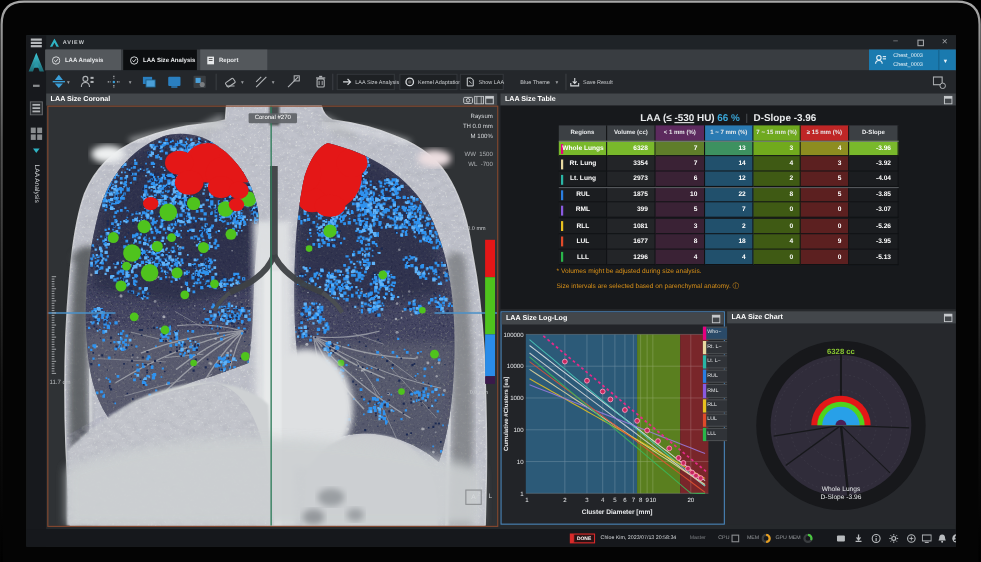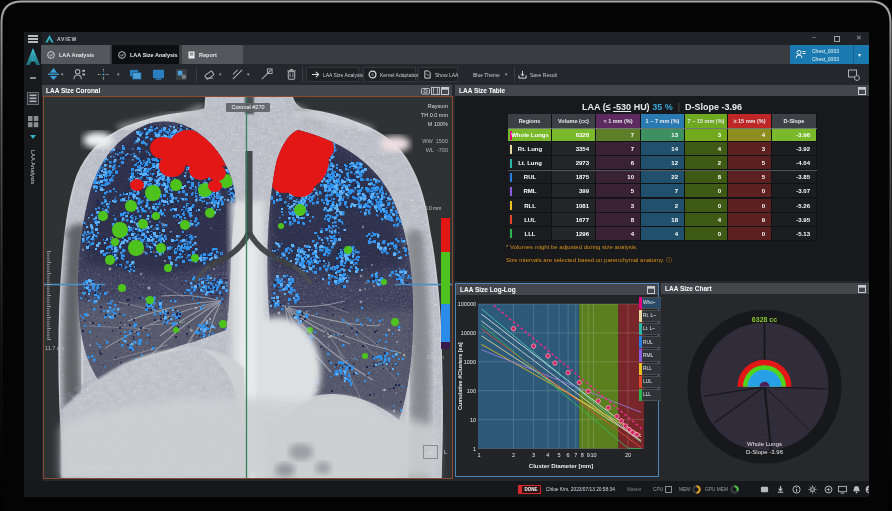--- a/index.html
+++ b/index.html
@@ -562,21 +562,21 @@
 <rect x="1" y="99" width="9" height="38" fill="#2a8ce8"></rect>
 <rect x="1" y="137" width="9" height="7" fill="#3a1a4a"></rect>
 </svg>
     <div class="txt" style="left:398px;top:173px;font-size:5px;color:#c8cbce;">20.0 mm</div>
     <div class="txt" style="left:403px;top:322px;font-size:5px;color:#c8cbce;">0.0 mm</div>
     <div class="txt" style="left:21px;top:313px;font-size:5.5px;color:#b8bbbe;">11.7 cm</div>
     <div class="txt" style="left:406px;top:400px;font-size:6px;color:#c8cbce;">H</div>
     <div class="abs" style="left:399px;top:413px;width:15px;height:14px;border:1px solid #8a8d90;color:#d8dbde;font-size:6px;text-align:center;line-height:14px;">A</div>
     <div class="txt" style="left:420px;top:417px;font-size:6px;color:#c8cbce;">L</div>
     <div class="abs" style="left:431px;top:64px;width:414px;height:185px;background:#17191c;"></div>
-    <div class="txt" style="left:431px;top:70px;width:414px;text-align:center;font-size:9px;color:#e8eaec;font-weight:bold;">LAA (≤ <span style="text-decoration:underline">-530</span> HU) <span style="color:#3aa6d8">35 %</span><span style="color:#55585c;font-weight:normal;">&nbsp; | &nbsp;</span>D-Slope -3.96</div>
+    <div class="txt" style="left:431px;top:70px;width:414px;text-align:center;font-size:9px;color:#e8eaec;font-weight:bold;">LAA (≤ <span style="text-decoration:underline">-530</span> HU) <span style="color:#3aa6d8">66 %</span><span style="color:#55585c;font-weight:normal;">&nbsp; | &nbsp;</span>D-Slope -3.96</div>
     <div class="abs" style="left:484px;top:82px;width:44px;height:14px;background:#3c4044;color:#e8eaec;font-size:5.5px;font-weight:bold;text-align:center;line-height:14px;border-right:1px solid #101214;white-space:nowrap;overflow:hidden;">Regions</div>
     <div class="abs" style="left:528px;top:82px;width:44px;height:14px;background:#3c4044;color:#e8eaec;font-size:5.5px;font-weight:bold;text-align:center;line-height:14px;border-right:1px solid #101214;white-space:nowrap;overflow:hidden;">Volume (cc)</div>
     <div class="abs" style="left:572px;top:82px;width:45px;height:14px;background:#5c2a5e;color:#e8eaec;font-size:5.5px;font-weight:bold;text-align:center;line-height:14px;border-right:1px solid #101214;white-space:nowrap;overflow:hidden;">&lt; 1 mm (%)</div>
     <div class="abs" style="left:617px;top:82px;width:44px;height:14px;background:#2a7ab2;color:#e8eaec;font-size:5.5px;font-weight:bold;text-align:center;line-height:14px;border-right:1px solid #101214;white-space:nowrap;overflow:hidden;">1 ~ 7 mm (%)</div>
     <div class="abs" style="left:661px;top:82px;width:43px;height:14px;background:#6fa91f;color:#e8eaec;font-size:5.5px;font-weight:bold;text-align:center;line-height:14px;border-right:1px solid #101214;white-space:nowrap;overflow:hidden;">7 ~ 15 mm (%)</div>
     <div class="abs" style="left:704px;top:82px;width:44px;height:14px;background:#bf2626;color:#e8eaec;font-size:5.5px;font-weight:bold;text-align:center;line-height:14px;border-right:1px solid #101214;white-space:nowrap;overflow:hidden;">≥ 15 mm (%)</div>
     <div class="abs" style="left:748px;top:82px;width:45px;height:14px;background:#3c4044;color:#e8eaec;font-size:5.5px;font-weight:bold;text-align:center;line-height:14px;border-right:1px solid #101214;white-space:nowrap;overflow:hidden;">D-Slope</div>
     <div class="abs" style="left:484px;top:96.0px;width:44px;height:14.1px;background:#79b92b;border-right:1px solid #101214;border-bottom:1px solid #101214;"></div>
     <div class="abs" style="left:485.5px;top:98.5px;width:2.5px;height:9px;background:#e6007e;"></div>
     <div class="txt" style="left:484px;top:96.0px;width:44px;text-align:center;font-size:6px;font-weight:bold;color:#fff;line-height:14.1px;">Whole Lungs</div>

